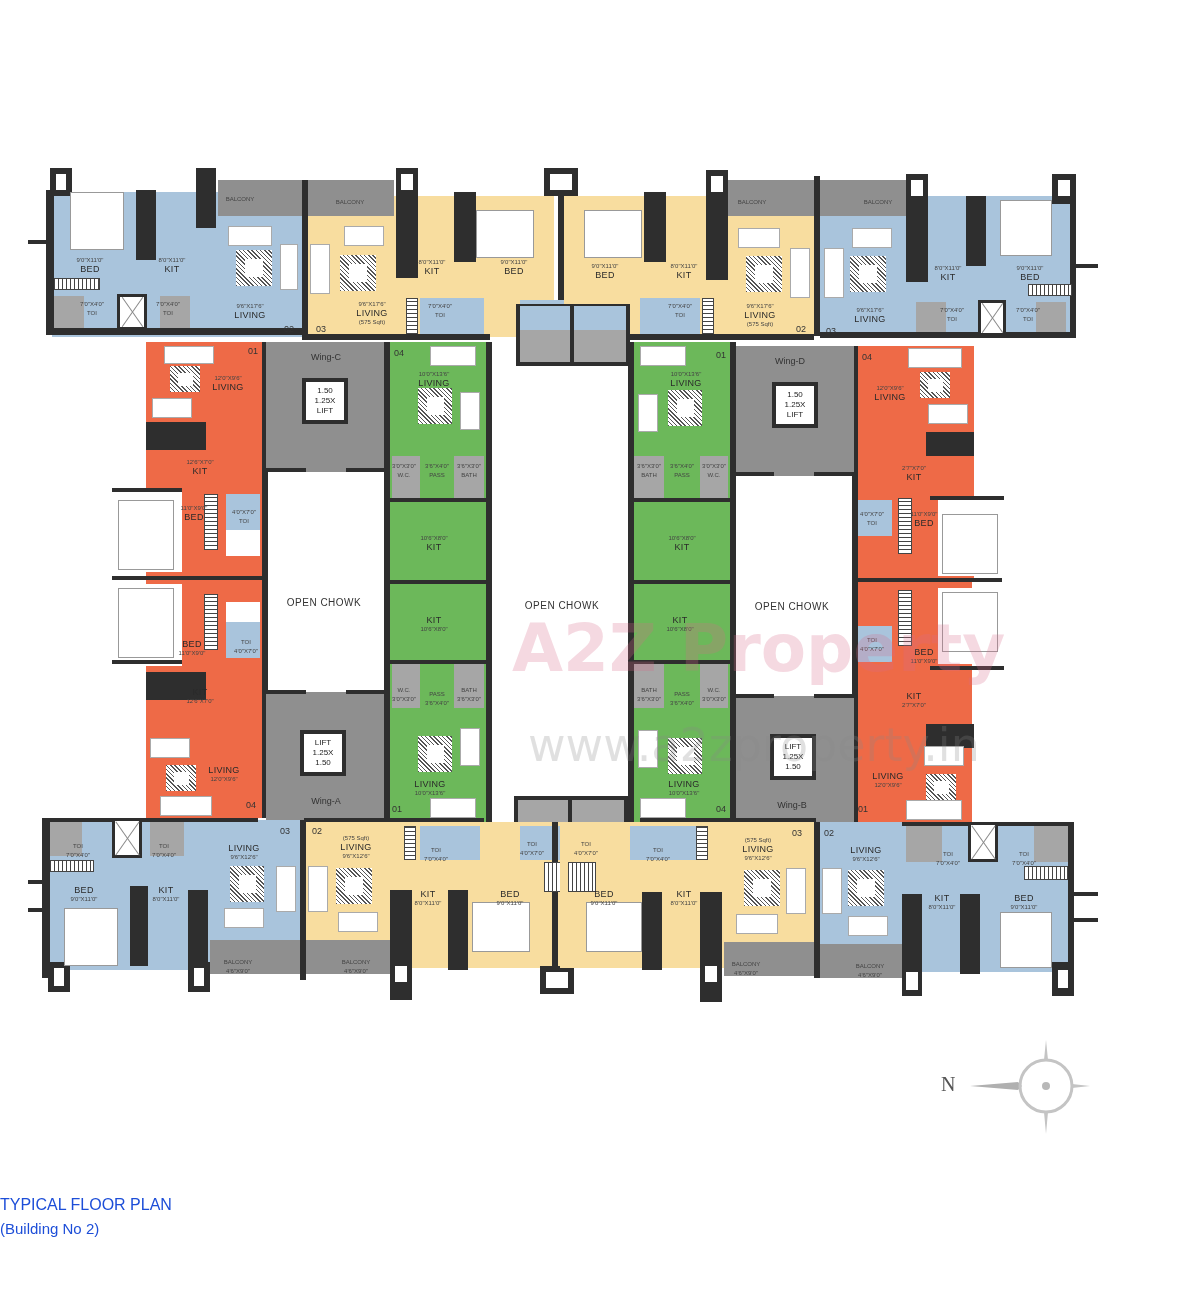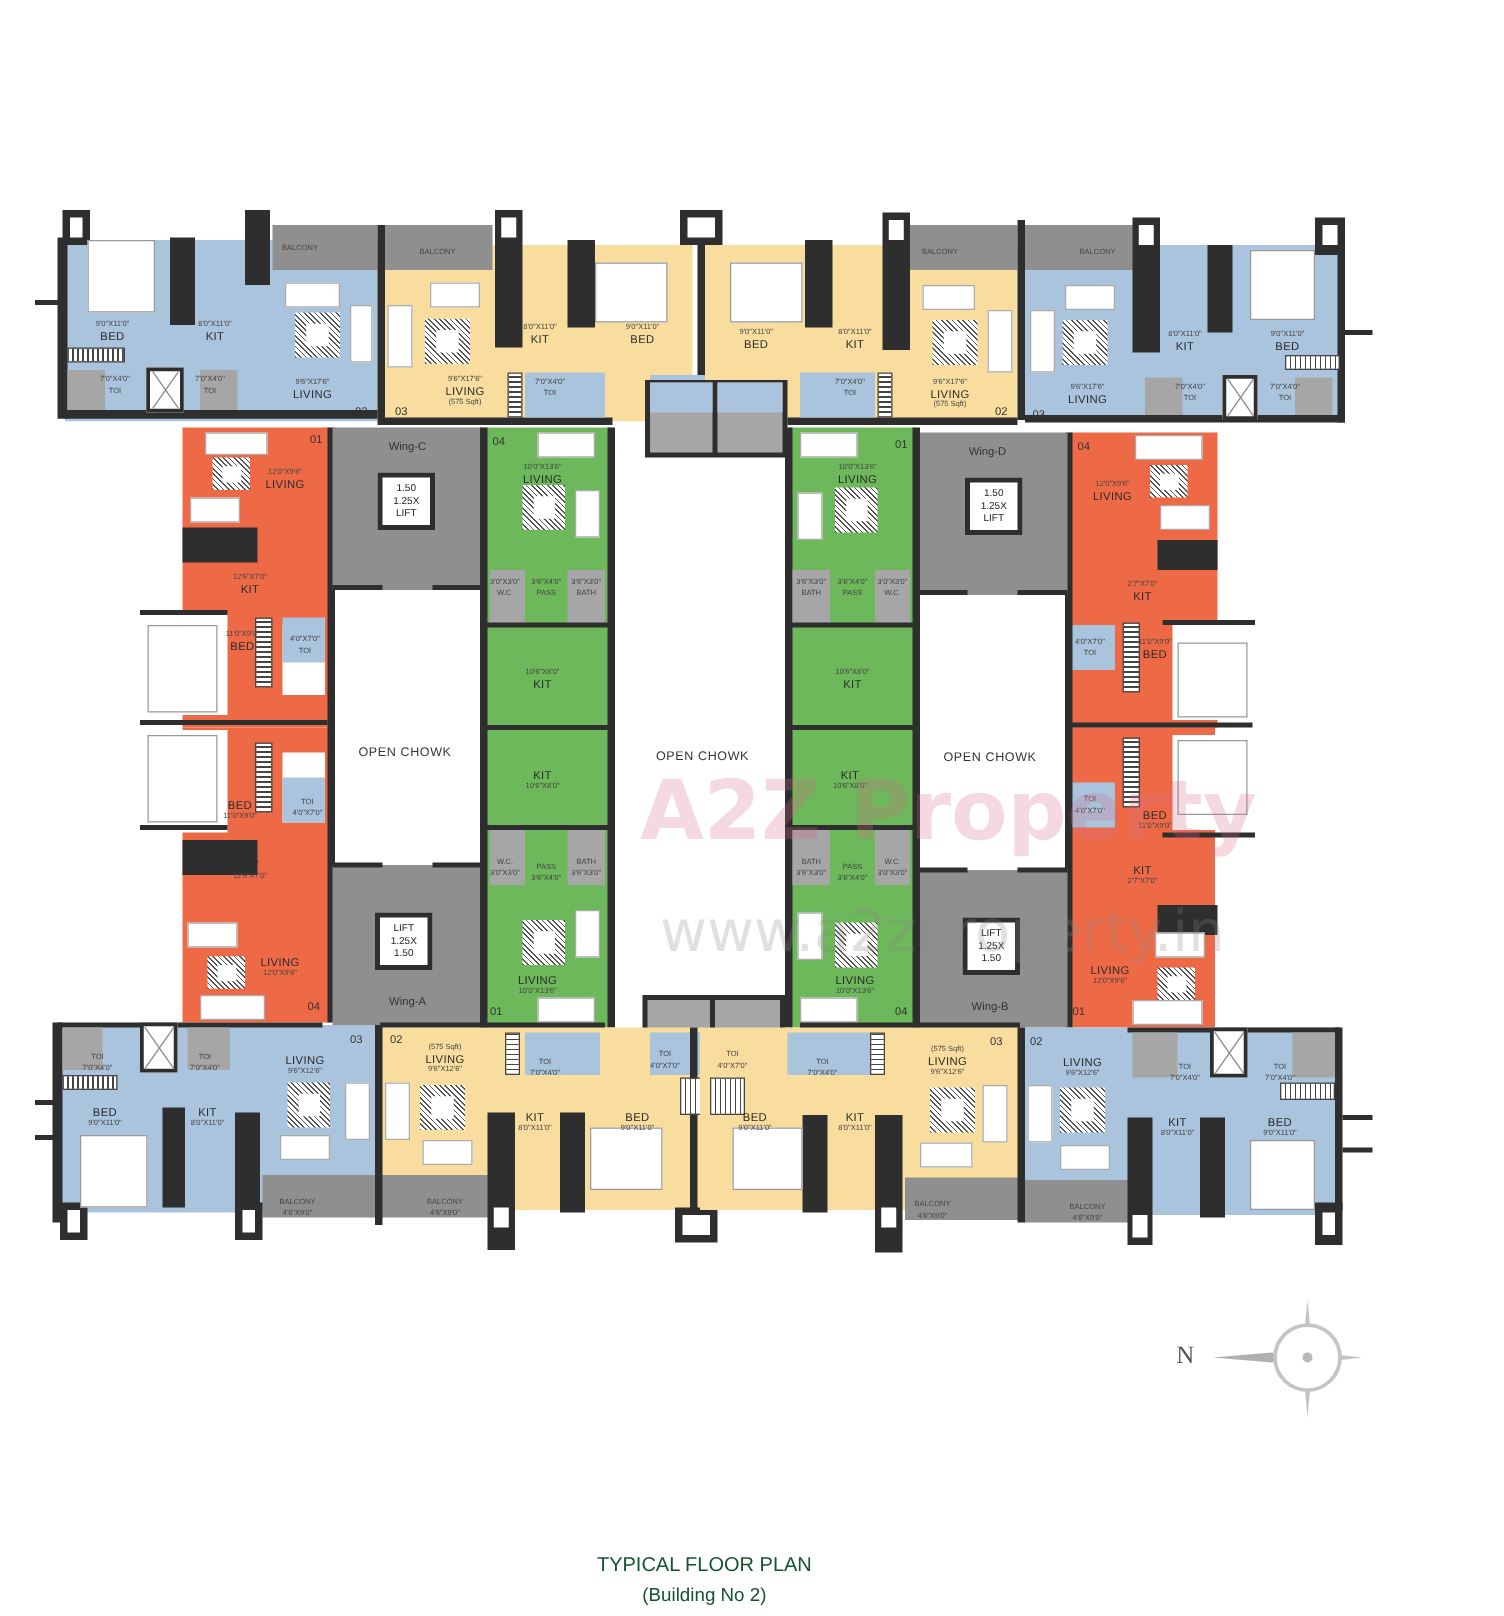--- a/index.html
+++ b/index.html
@@ -25,21 +25,21 @@
   .rug{position:absolute;background:repeating-linear-gradient(45deg,#555 0 1px,#fff 1px 3px);box-sizing:border-box;}
   .rug::after{content:"";position:absolute;left:25%;top:25%;width:50%;height:50%;background:#fff;}
   .sofa{position:absolute;background:#fff;border:1px solid #aaa;box-sizing:border-box;}
   .shaft{position:absolute;background:#fff;border:3px solid #2e2e2e;box-sizing:border-box;}
   .shaft::before,.shaft::after{content:"";position:absolute;left:50%;top:-10%;width:1px;height:120%;background:#888;}
   .shaft::before{transform:rotate(35deg);}
   .shaft::after{transform:rotate(-35deg);}
   .stairs{position:absolute;background:repeating-linear-gradient(90deg,#fff 0 3px,#444 3px 4px);border:1px solid #444;box-sizing:border-box;}
   .stairsv{position:absolute;background:repeating-linear-gradient(0deg,#fff 0 3px,#444 3px 4px);border:1px solid #444;box-sizing:border-box;}
   .watermark{position:absolute;font-family:"DejaVu Sans",sans-serif;font-weight:bold;opacity:.25;white-space:nowrap;}
-  .caption{position:absolute;left:0;width:1127px;text-align:center;color:#14532d;margin-top:48px;}
+  .caption{position:absolute;left:0;width:1127px;color:#1d4ed8;}
   .compass-n{position:absolute;left:941px;top:1073px;font-family:"Liberation Serif",serif;font-size:20px;color:#555;}
 </style>
 </head>
 <body>
 
 <div class="plan">
 
   <div class="r blue" style="left:52px;top:192px;width:250px;height:145px;"></div>
   <div class="r gray" style="left:218px;top:180px;width:84px;height:36px;"></div>
   <div class="r wall" style="left:50px;top:168px;width:22px;height:28px;"></div>

